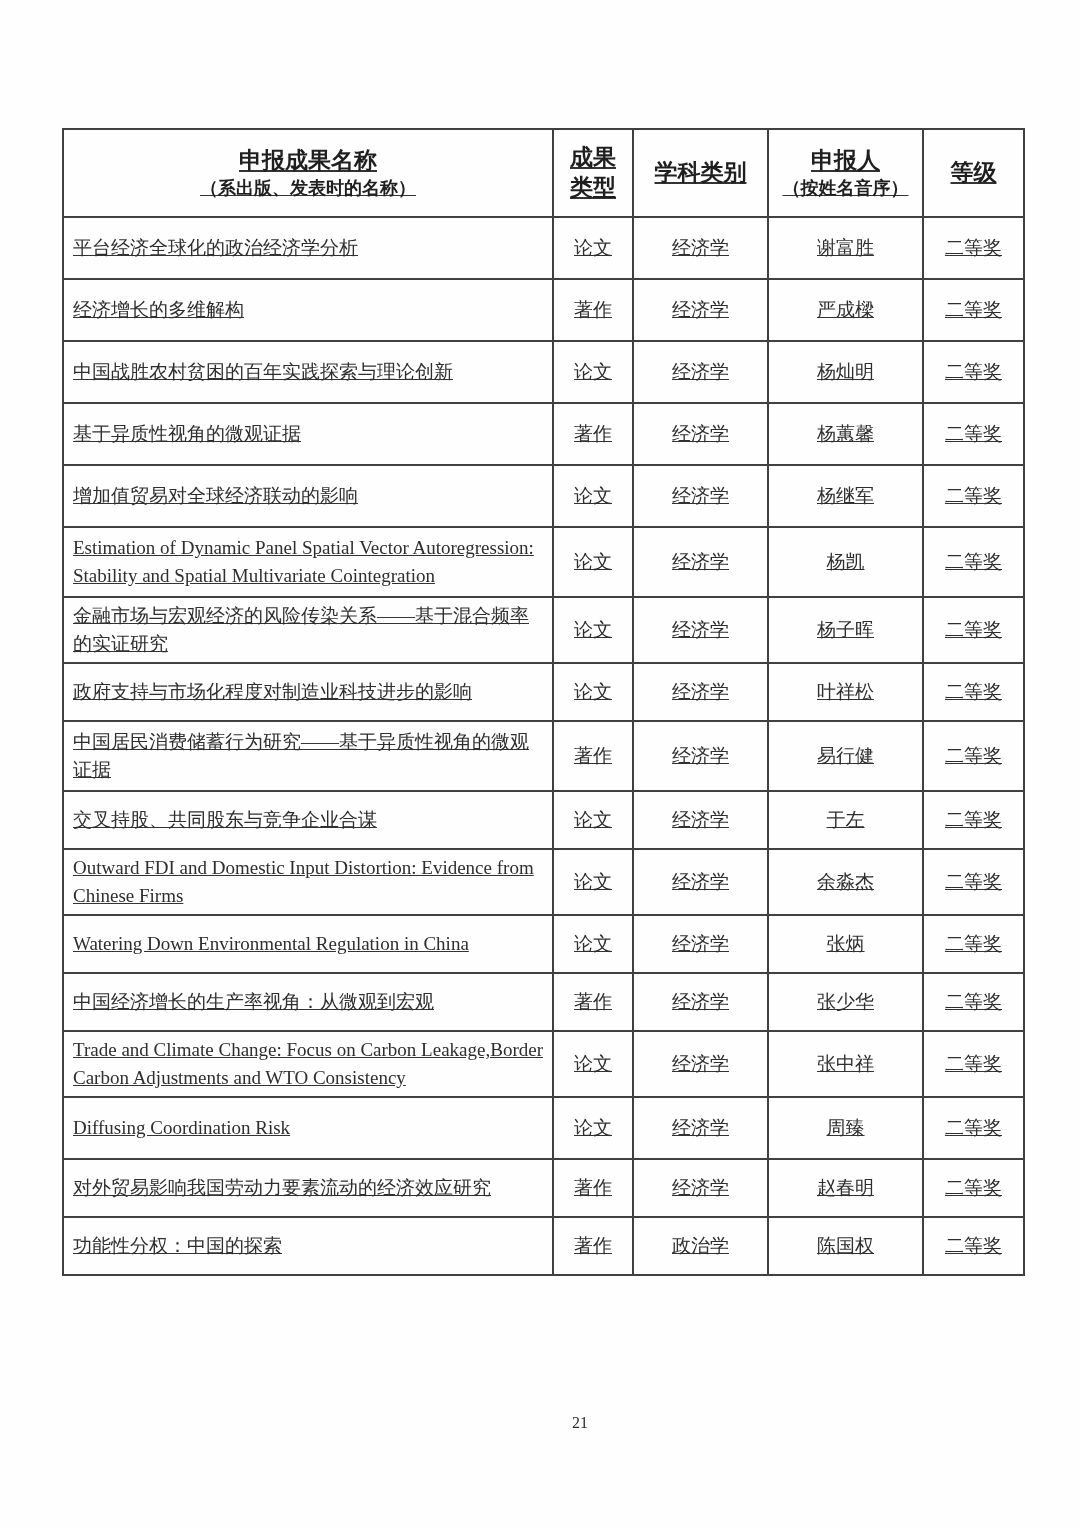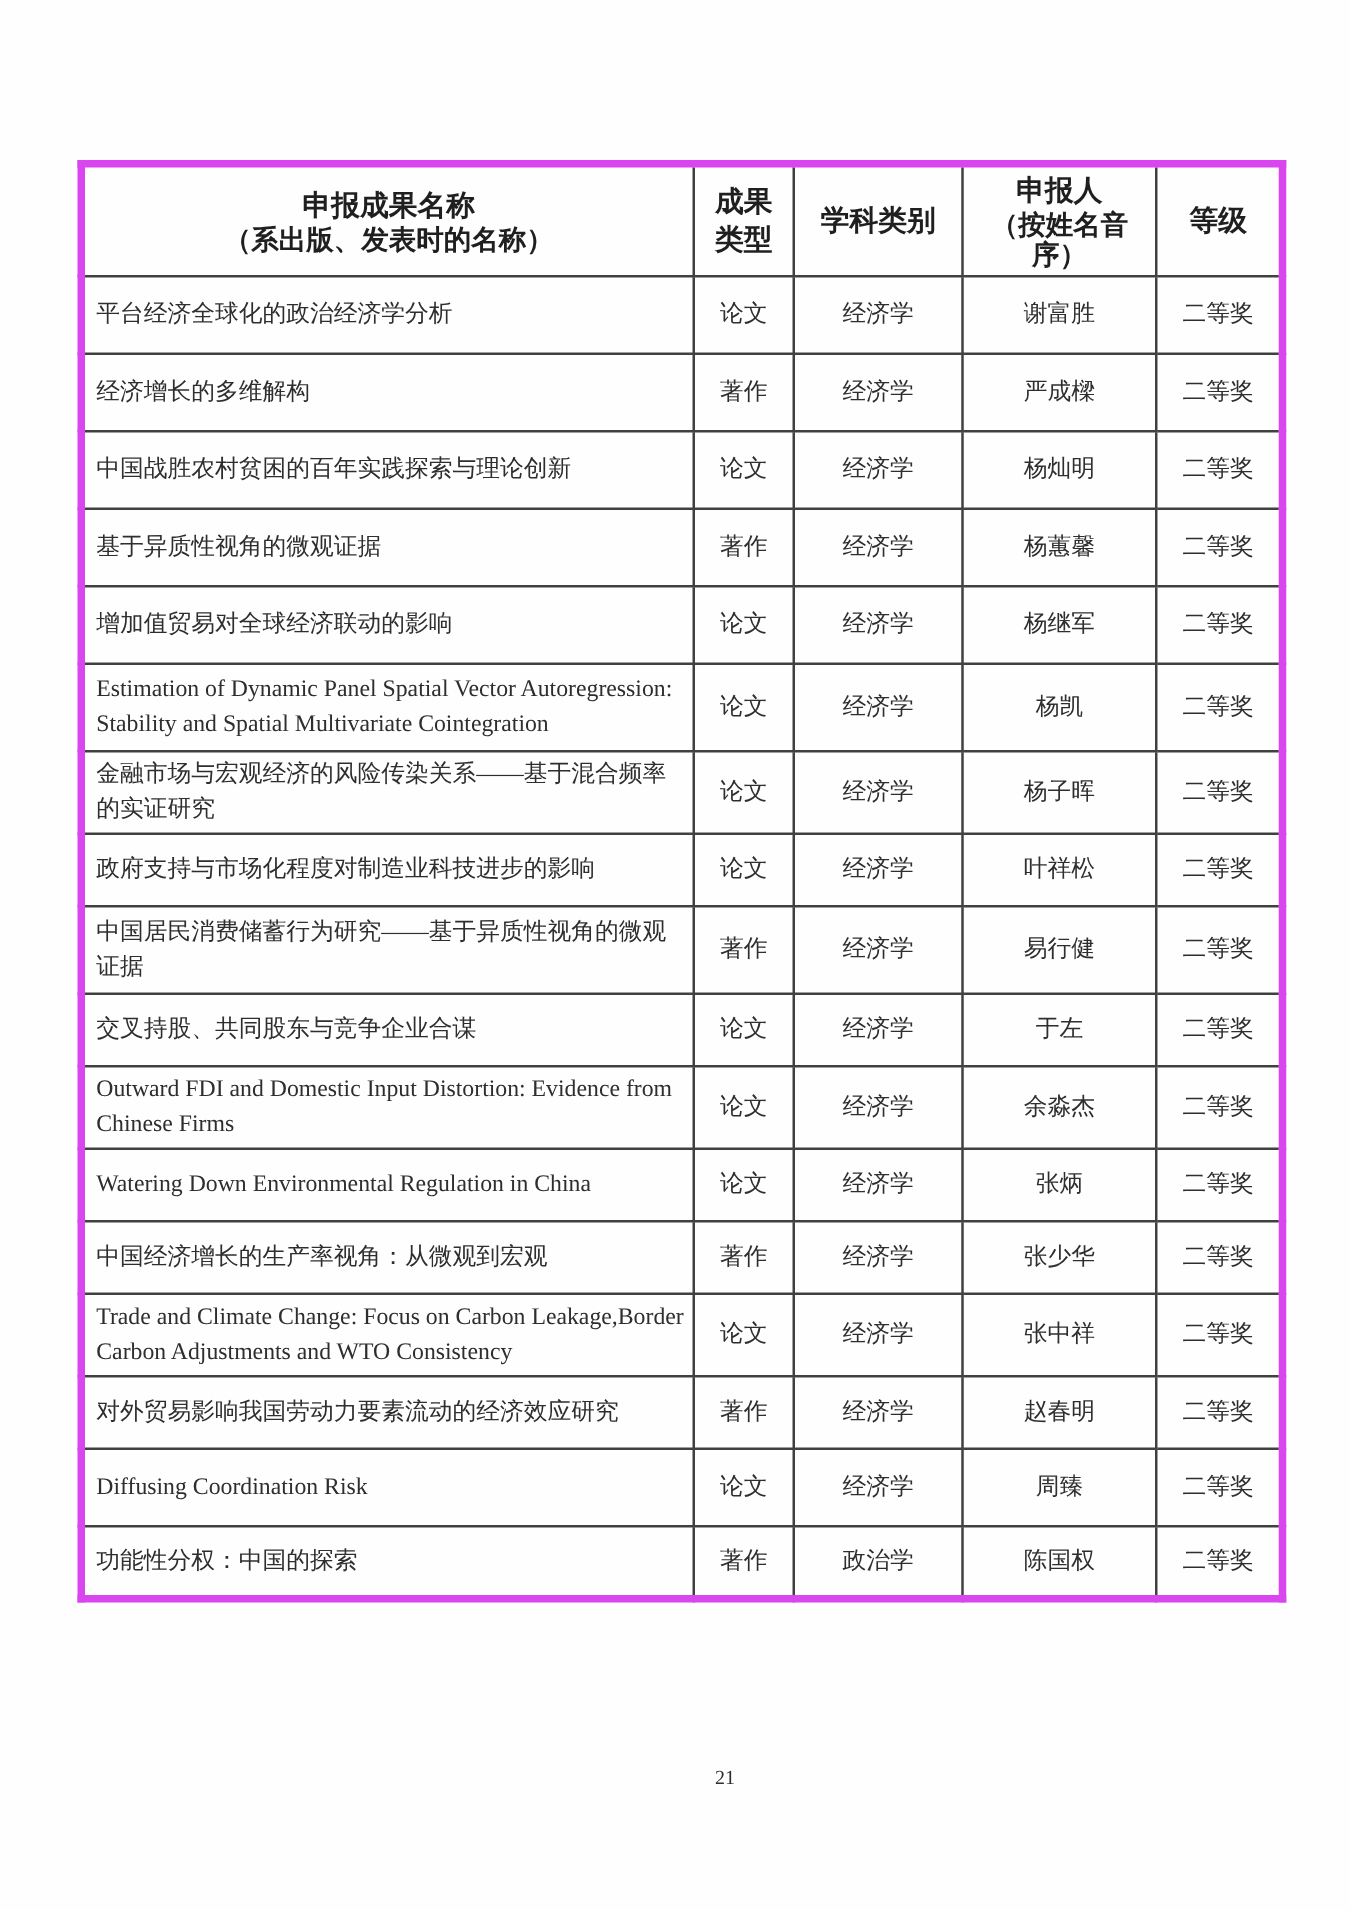--- a/index.html
+++ b/index.html
@@ -16,38 +16,39 @@
     color: #333333;
     overflow: hidden;
   }
   table.awards {
     position: absolute;
     left: 62px;
     top: 128px;
     width: 961px;
     border-collapse: collapse;
     table-layout: fixed;
-    border: 6px solid #d946ef;
+    border: 1px solid #d946ef;
+    text-decoration: underline;
   }
   table.awards th,
   table.awards td {
     border: 2px solid #404040;
     vertical-align: middle;
     overflow: hidden;
   }
   table.awards th {
     font-weight: bold;
     color: #1f1f1f;
     font-size: 23px;
     line-height: 30px;
     text-align: center;
     padding: 2px 0;
   }
   .h-sub {
-    font-size: 22px;
+    font-size: 18px;
     line-height: 24px;
     font-weight: bold;
   }
   .h-narrow {
     width: 52px;
     margin: 11px auto;
   }
   table.awards td {
     font-size: 19px;
     line-height: 28px;
@@ -194,32 +195,32 @@
         <td class="center">张少华</td>
         <td class="center">二等奖</td>
       </tr>
       <tr style="height:64px">
         <td class="title">Trade and Climate Change: Focus on Carbon Leakage,Border Carbon Adjustments and WTO Consistency</td>
         <td class="center">论文</td>
         <td class="center">经济学</td>
         <td class="center">张中祥</td>
         <td class="center">二等奖</td>
       </tr>
+      <tr style="height:62px">
+        <td class="title">Diffusing Coordination Risk</td>
+        <td class="center">论文</td>
+        <td class="center">经济学</td>
+        <td class="center">周臻</td>
+        <td class="center">二等奖</td>
+      </tr>
       <tr style="height:58px">
         <td class="title">对外贸易影响我国劳动力要素流动的经济效应研究</td>
         <td class="center">著作</td>
         <td class="center">经济学</td>
         <td class="center">赵春明</td>
-        <td class="center">二等奖</td>
-      </tr>
-      <tr style="height:62px">
-        <td class="title">Diffusing Coordination Risk</td>
-        <td class="center">论文</td>
-        <td class="center">经济学</td>
-        <td class="center">周臻</td>
         <td class="center">二等奖</td>
       </tr>
       <tr style="height:58px">
         <td class="title">功能性分权：中国的探索</td>
         <td class="center">著作</td>
         <td class="center">政治学</td>
         <td class="center">陈国权</td>
         <td class="center">二等奖</td>
       </tr>
     </tbody>

